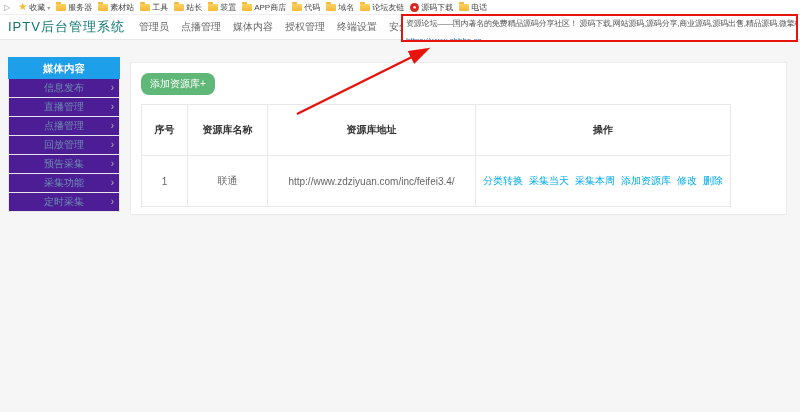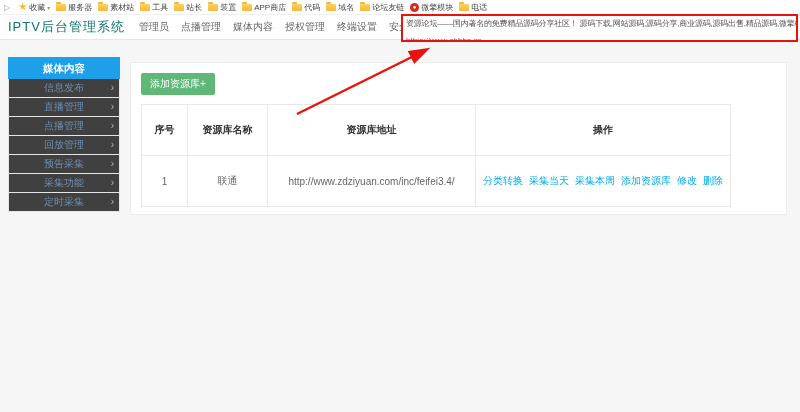--- a/index.html
+++ b/index.html
@@ -56,40 +56,40 @@
   
   .arrow-svg{ position:absolute; left:0; top:0; z-index:6; pointer-events:none; }
 
   
   .sidebar{ position:absolute; left:8px; top:57px; width:112px; z-index:2; }
   .sidebar-header{
     background:#1e9fea; color:#fff; height:22px; line-height:22px;
     text-align:center; font-size:10.5px; font-weight:bold;
   }
   .sidebar-item{
-    background:#404040; border:1px solid #e6e6e6; border-top:none;
+    background:#4c1d95; border:1px solid #e6e6e6; border-top:none;
     height:19px; line-height:18px; font-size:10px; color:#6d8db0;
     text-align:center; position:relative; cursor:pointer;
   }
   .sidebar-item .chev{
     position:absolute; right:5px; top:0; color:#b5b5b5; font-size:10px;
   }
 
   
   .card{
     position:absolute; left:130px; top:62px; width:657px; height:153px;
     background:#fff; border:1px solid #ececec; z-index:2;
   }
   .card-title{
     font-size:10.5px; color:#666; padding:8px 10px 7px 10px;
     border-bottom:1px solid #efefef;
   }
   .add-btn{
     display:inline-block; margin:10px 0 0 10px; background:#5FB878; color:#fff;
-    font-size:10px; line-height:1; padding:6px 9px; border:none; border-radius:2px;
+    font-size:10px; line-height:1; padding:6px 9px; border:none; border-radius:8px;
     cursor:pointer; font-family:inherit;
   }
 
   .res-table{
     border-collapse:collapse; margin:9px 10px 0 10px; table-layout:fixed;
   }
   .res-table th, .res-table td{
     border:1px solid #e8e8e8; text-align:center; font-size:10px;
     padding:18px 4px; overflow:hidden; white-space:nowrap;
   }
@@ -142,21 +142,21 @@
   <span class="bm-item">
       <span class="folder-icon"></span>
       <span>域名</span>
     </span>
   <span class="bm-item">
       <span class="folder-icon"></span>
       <span>论坛友链</span>
     </span>
   <span class="bm-item">
       <span class="red-fav">●</span>
-      <span>微擎模块</span>
+      <span>源码下载</span>
     </span>
   <span class="bm-item">
       <span class="folder-icon"></span>
       <span>电话</span>
     </span>
 </div>
 
 <div class="navbar">
   <span class="brand">IPTV后台管理系统</span>
   <span class="nav-item">管理员</span>

